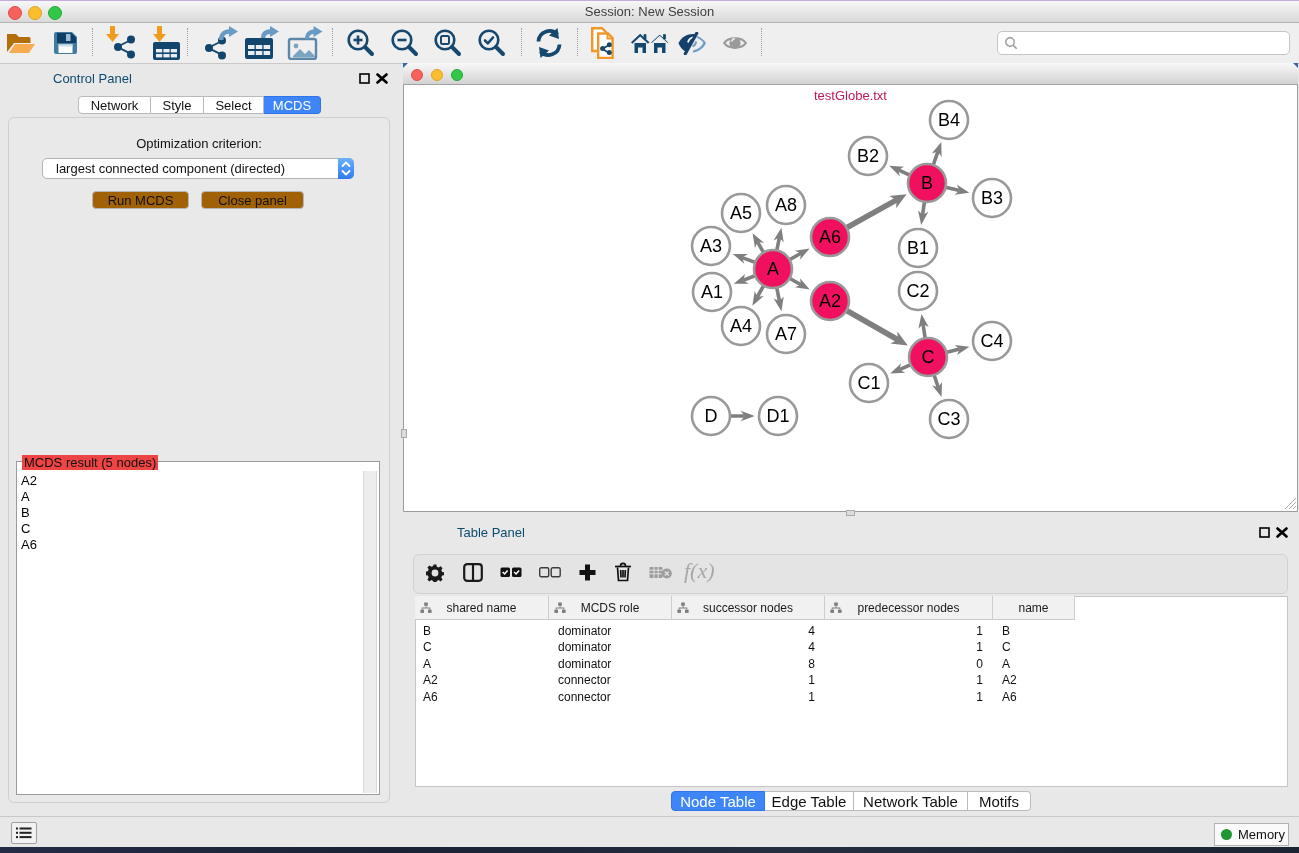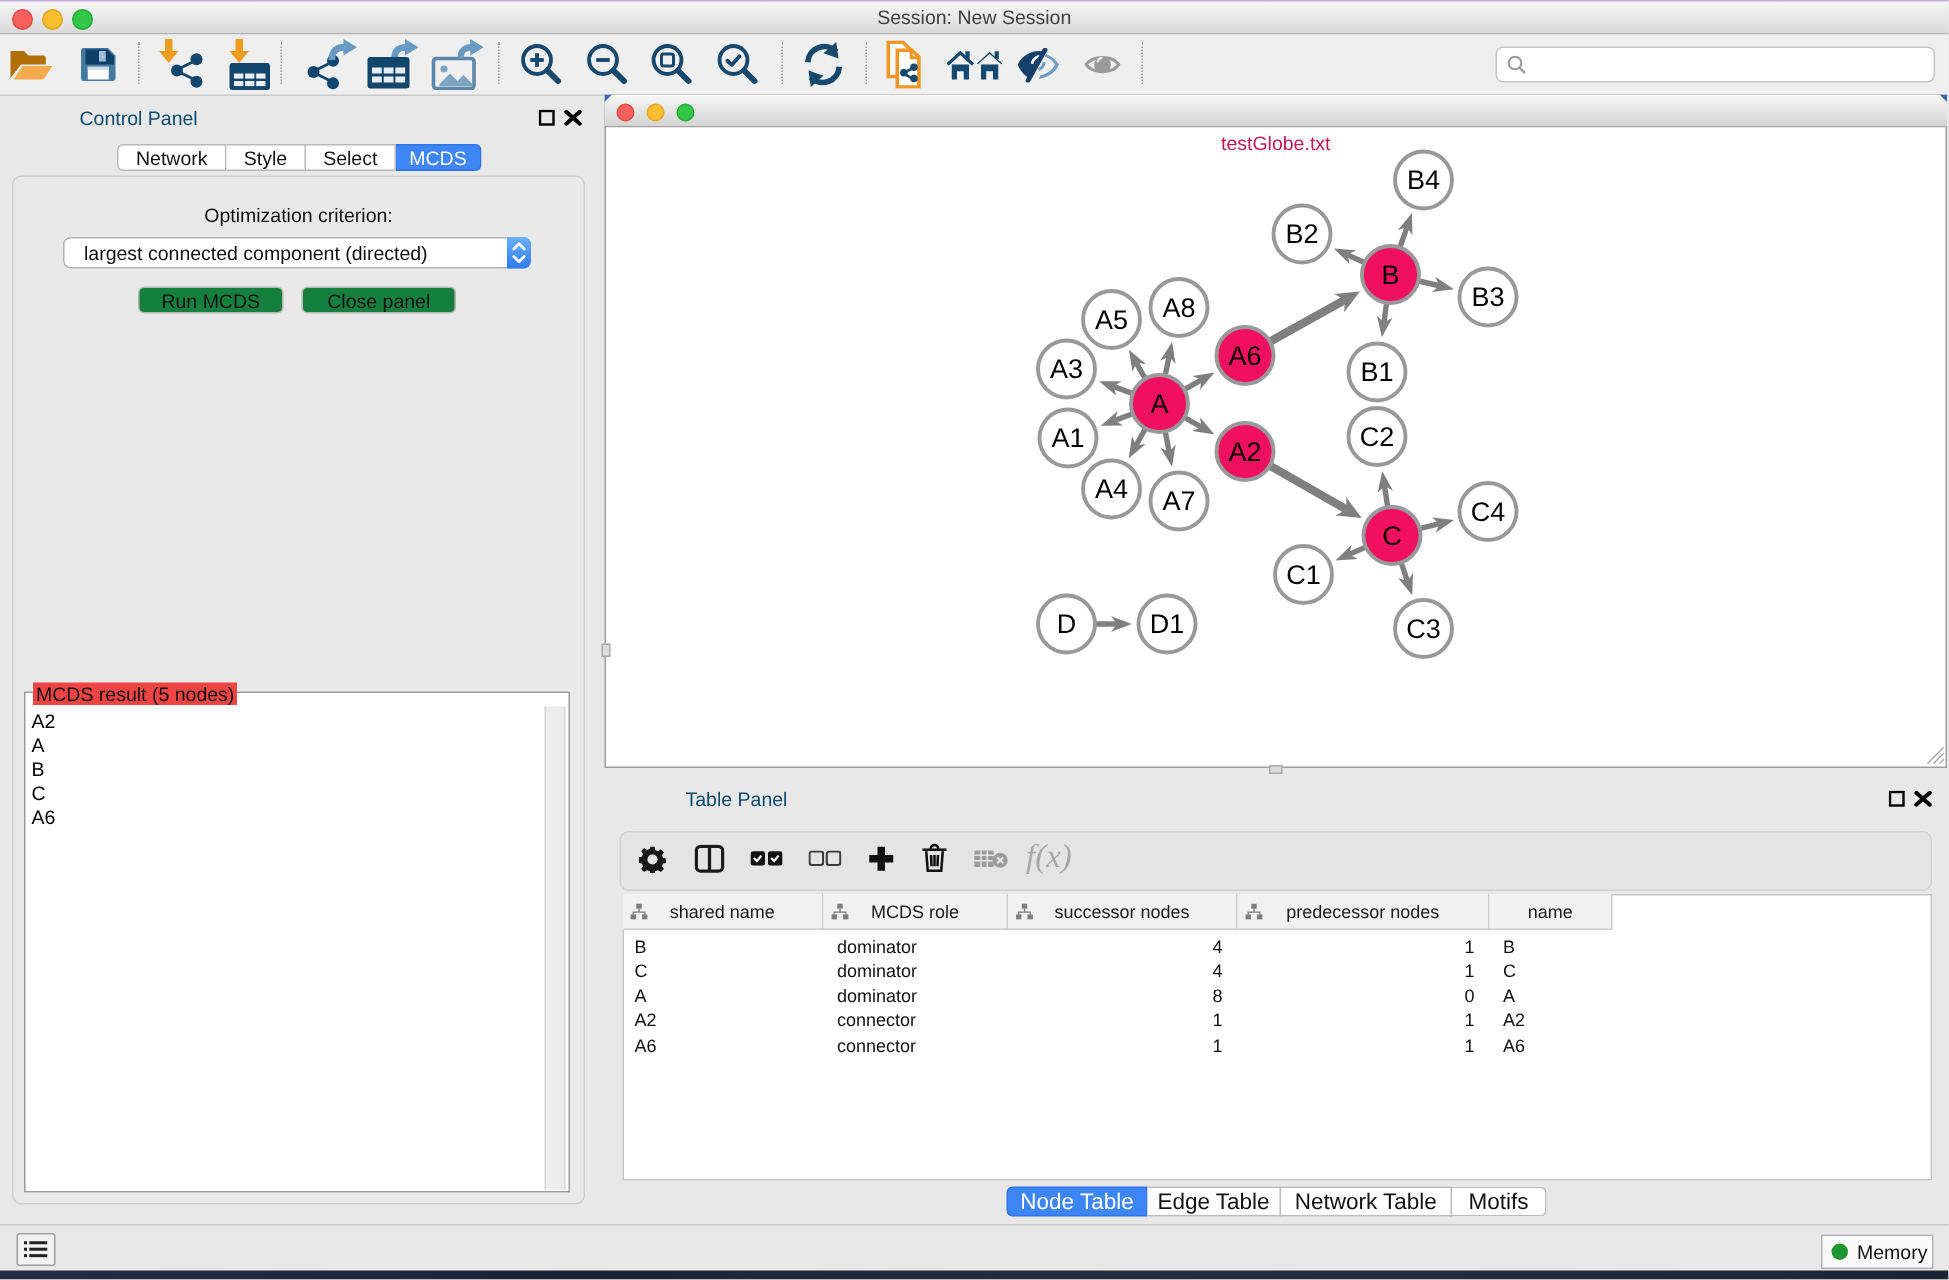--- a/index.html
+++ b/index.html
@@ -8,21 +8,21 @@
 .titlebar{left:0;top:1px;width:1299px;height:21px;background:linear-gradient(#f7f7f7,#d9d9d9);border-bottom:1px solid #b4b4b4;}
 .tl{width:12px;height:12px;border-radius:50%;top:5.5px;}
 .ttext{width:100%;text-align:center;top:4px;font-size:13px;color:#3e3e3e;}
 .toolbar{left:0;top:23px;width:1299px;height:40px;background:#efefef;border-bottom:1px solid #c9c9c9;}
 .tsep{top:28px;width:0;height:28px;border-left:1px dotted #9f9f9f;}
 .searchbox{left:997px;top:31px;width:291px;height:22px;background:#fff;border:1px solid #c5c5c5;border-radius:5px;}
 .panel-title{font-size:13px;color:#0c4a6e;margin-left:40px;}
 .tabs{top:96px;height:18px;font-size:13px;}
 .tab{position:absolute;top:0;height:18px;background:#fff;border:1px solid #b9b9b9;border-left:none;box-sizing:border-box;text-align:center;color:#111;line-height:18px;}
 .cp-inner{left:8px;top:117px;width:382px;height:686px;background:#e9e9e9;border:1px solid #cfcfcf;border-radius:6px;box-sizing:border-box;}
-.btn{position:absolute;background:#15803d;border:1px solid #b7b7b7;border-radius:4px;box-sizing:border-box;text-align:center;font-size:13px;color:#111;}
+.btn{position:absolute;background:#a16207;border:1px solid #b7b7b7;border-radius:4px;box-sizing:border-box;text-align:center;font-size:13px;color:#111;}
 .combo{left:42px;top:158px;width:312px;height:21px;background:#fff;border:1px solid #b3b3b3;border-radius:5px;box-sizing:border-box;}
 .fs{left:16px;top:461px;width:364px;height:334px;border:1px solid #9b9b9b;background:#fff;box-sizing:border-box;}
 .fs-legend{left:22px;top:455px;background:#ef4444;padding:0 2px;font-size:13px;color:#111;}
 .netwin{left:403px;top:63px;width:895px;height:449px;border:1px solid #9c9c9c;border-radius:4px 4px 0 0;box-sizing:border-box;background:#fff;}
 .nw-title{left:0;top:0;width:100%;height:21px;background:linear-gradient(#f8f8f8,#d3d3d3);border-bottom:1px solid #a2a2a2;border-radius:3px 3px 0 0;}
 .tp-toolbar{left:413px;top:554px;width:875px;height:40px;background:#e4e4e4;border:1px solid #d2d2d2;border-radius:6px;box-sizing:border-box;}
 .tbl{left:415px;top:596px;width:873px;height:191px;background:#fff;border:1px solid #c6c6c6;box-sizing:border-box;}
 .th{position:absolute;top:596px;height:24px;background:#f1f1f1;border-right:1px solid #cdcdcd;box-sizing:border-box;}
 .thtext{width:100%;text-align:center;top:5px;font-size:12px;color:#1a1a1a;position:absolute;}
 .trow{position:absolute;font-size:12px;color:#111;}

